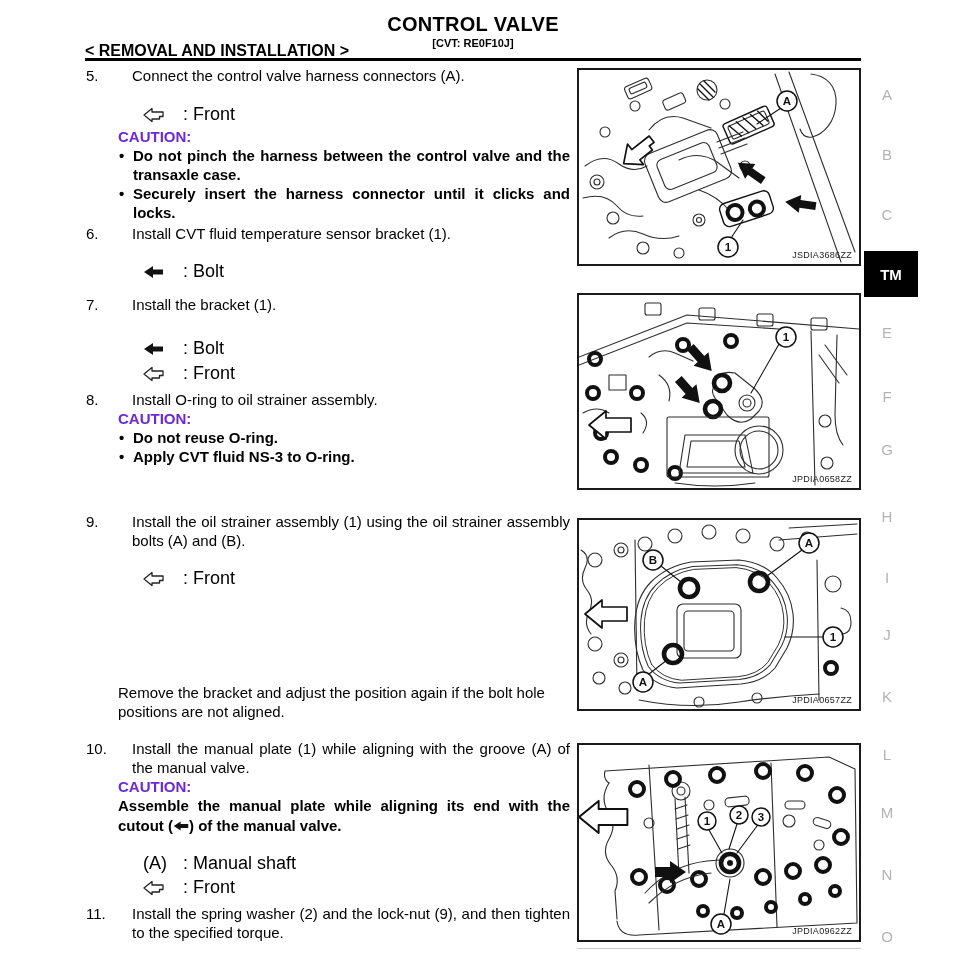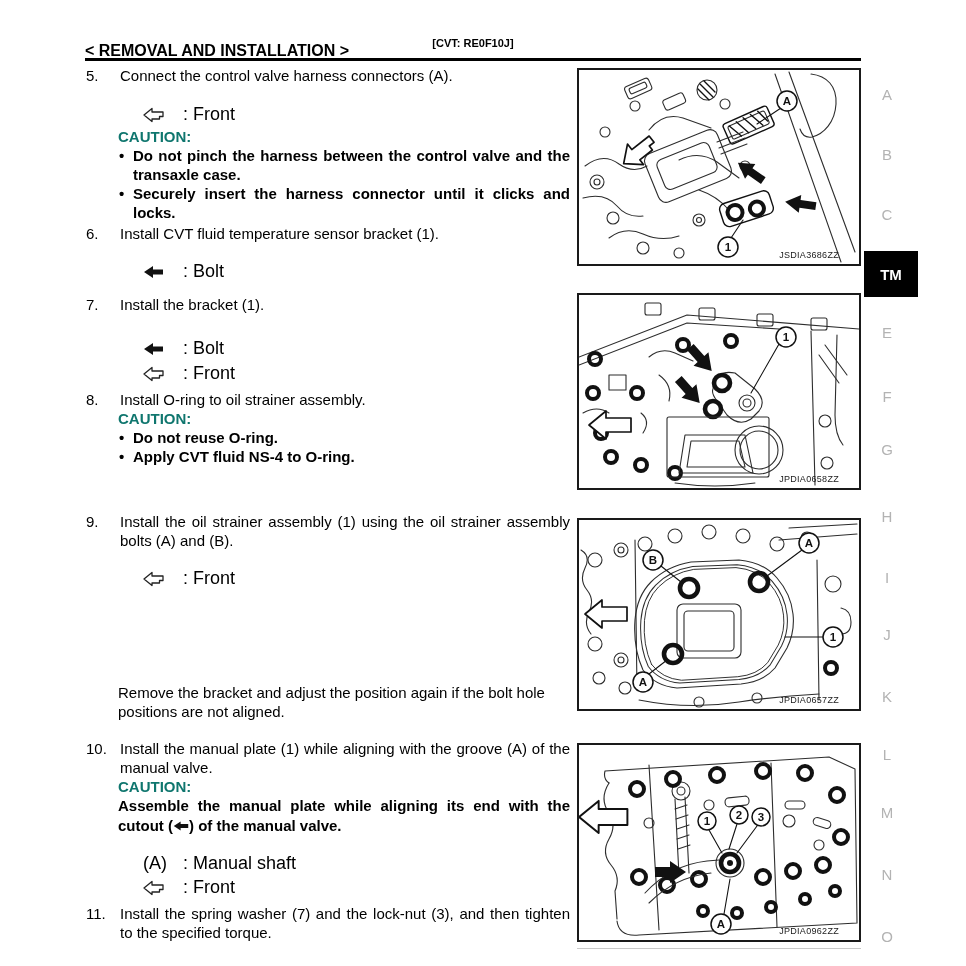--- a/index.html
+++ b/index.html
@@ -8,42 +8,42 @@
   
   .title{position:absolute;top:13px;left:85px;width:776px;text-align:center;
          font-size:20px;font-weight:bold;letter-spacing:.3px;}
   .breadcrumb{position:absolute;top:42px;left:85px;font-size:16px;font-weight:bold;}
   .model-code{position:absolute;top:37px;left:85px;width:776px;text-align:center;
               font-size:11px;font-weight:bold;}
   .hrule{position:absolute;top:58px;left:85px;width:776px;height:3px;background:#000;}
   
   .blk{position:absolute;left:85px;width:485px;font-size:15px;line-height:19px;}
   .num{position:absolute;left:1px;top:0;}
-  .stext{margin-left:35px;}
+  .stext{margin-left:47px;}
   .just{text-align:justify;}
-  .c-head{margin-left:33px;font-weight:bold;color:#0f766e;}
+  .c-head{margin-left:33px;font-weight:bold;color:#6d28d9;}
   .c-bullet{position:relative;margin-left:33px;padding-left:15px;font-weight:bold;}
   .c-bullet .dot{position:absolute;left:1px;top:0;}
   .c-bold{margin-left:33px;font-weight:bold;line-height:20px;}
   .note-head{margin-left:33px;font-weight:bold;font-size:15.5px;}
   .note-text{margin-left:33px;}
   .legend{position:absolute;left:143px;display:flex;align-items:center;font-size:18px;}
   .legend .ic{width:40px;display:flex;align-items:center;}
   .inline-arrow{vertical-align:-1px;}
   
   .bolt-table{position:absolute;left:113px;width:432px;border-collapse:collapse;
               font-size:13.5px;border-top:3px solid #000;border-bottom:3px solid #000;}
   .bolt-table th{font-weight:normal;border-bottom:2px solid #000;height:24px;text-align:center;}
   .bolt-table td{height:23px;text-align:center;}
   .bolt-table tr.r1 td{border-bottom:1px solid #777;}
   .bolt-table th+th,.bolt-table td+td{border-left:1px solid #777;}
   
   .figure{position:absolute;left:577px;width:284px;border:2px solid #1a1a1a;
           background:#fff;box-sizing:border-box;}
-  .figcode{position:absolute;right:20px;bottom:4px;font-size:9px;letter-spacing:.3px;color:#1a1a1a;}
+  .figcode{position:absolute;right:7px;bottom:4px;font-size:9px;letter-spacing:.3px;color:#1a1a1a;}
   .art{display:block;}
   .art path,.art rect,.art circle,.art ellipse{fill:none;stroke:#2d2d2d;stroke-width:1.1;
         stroke-linecap:round;stroke-linejoin:round;}
   .art .ring{stroke:#111;stroke-width:4.6;}
   .art .ring2{stroke:#111;stroke-width:4;}
   .art .fill{fill:#111;stroke:none;}
   .art .wt{fill:#fff;stroke:#111;stroke-width:1.7;}
   .art .dk{stroke:#111;stroke-width:1.4;}
   .art .leader{stroke:#111;stroke-width:1.1;}
   .art .callout circle{fill:#fff;stroke:#111;stroke-width:1.5;}
@@ -55,20 +55,21 @@
               font-size:15px;color:#b3b3b3;}
   .tm-tab{position:absolute;left:864px;top:251px;width:54px;height:46px;background:#000;
           color:#fff;font-size:15px;font-weight:bold;display:flex;align-items:center;
           justify-content:center;}
 </style>
 </head>
 <body>
 
 <div class="page">
 
+  <div class="title">CONTROL VALVE</div>
   <div class="breadcrumb">&lt; REMOVAL AND INSTALLATION &gt;</div>
   <div class="model-code">[CVT: RE0F10J]</div>
   <div class="hrule"></div>
 
   <div class="blk" style="top:66px">
     <span class="num">5.</span>
     <div class="stext">Connect the control valve harness connectors (A).</div>
   </div>
 
   <div class="legend" style="top:104px">
@@ -131,21 +132,21 @@
   <div class="blk" style="top:390px">
     <span class="num">8.</span>
     <div class="stext">Install O-ring to oil strainer assembly.</div>
     <div class="c-head">CAUTION:</div>
     <div class="c-bullet">
       <span class="dot">•</span>
       <span>Do not reuse O-ring.</span>
     </div>
     <div class="c-bullet">
       <span class="dot">•</span>
-      <span>Apply CVT fluid NS-4 to O-ring.</span>
+      <span>Apply CVT fluid NS-3 to O-ring.</span>
     </div>
   </div>
 
   <div class="blk" style="top:512px">
     <span class="num">9.</span>
     <div class="stext just">Install the oil strainer assembly (1) using the oil strainer assembly bolts (A) and (B).</div>
   </div>
 
   <div class="legend" style="top:568px">
     <span class="ic">
@@ -180,21 +181,21 @@
     <span class="ic">
       <svg width="22" height="16" viewBox="0 0 22 16">
           <path d="M1,8 L9,1.5 L9,5 L20,5 L20,9.5 L16.5,9.5 L16.5,12 L9,12 L9,14.5 Z" fill="#fff" stroke="#222" stroke-width="1.3" stroke-linejoin="round"></path>
         </svg>
     </span>
     <span>: Front</span>
   </div>
 
   <div class="blk" style="top:904px">
     <span class="num">11.</span>
-    <div class="stext just">Install the spring washer (7) and the lock-nut (3), and then tighten to the specified torque.</div>
+    <div class="stext just">Install the spring washer (2) and the lock-nut (9), and then tighten to the specified torque.</div>
   </div>
 
   <div class="figure" style="top:68px;height:198px">
     <svg class="art" width="280" height="194" viewBox="0 0 280 194">
       <path d="M196,4 L262,192"></path>
         <path d="M210,2 L276,182"></path>
       <path d="M232,4 c16,2 26,12 25,30 c-1,18 -12,30 -24,33 c-6,1 -10,-2 -12,-8"></path>
       <circle cx="128" cy="20" r="10"></circle>
       <path class="dk" d="M121,14 l13,13 M125,11 l11,11 M119,19 l11,11"></path>
       <rect x="46" y="12" width="26" height="13" rx="3" transform="rotate(-24 59 18)"></rect>

